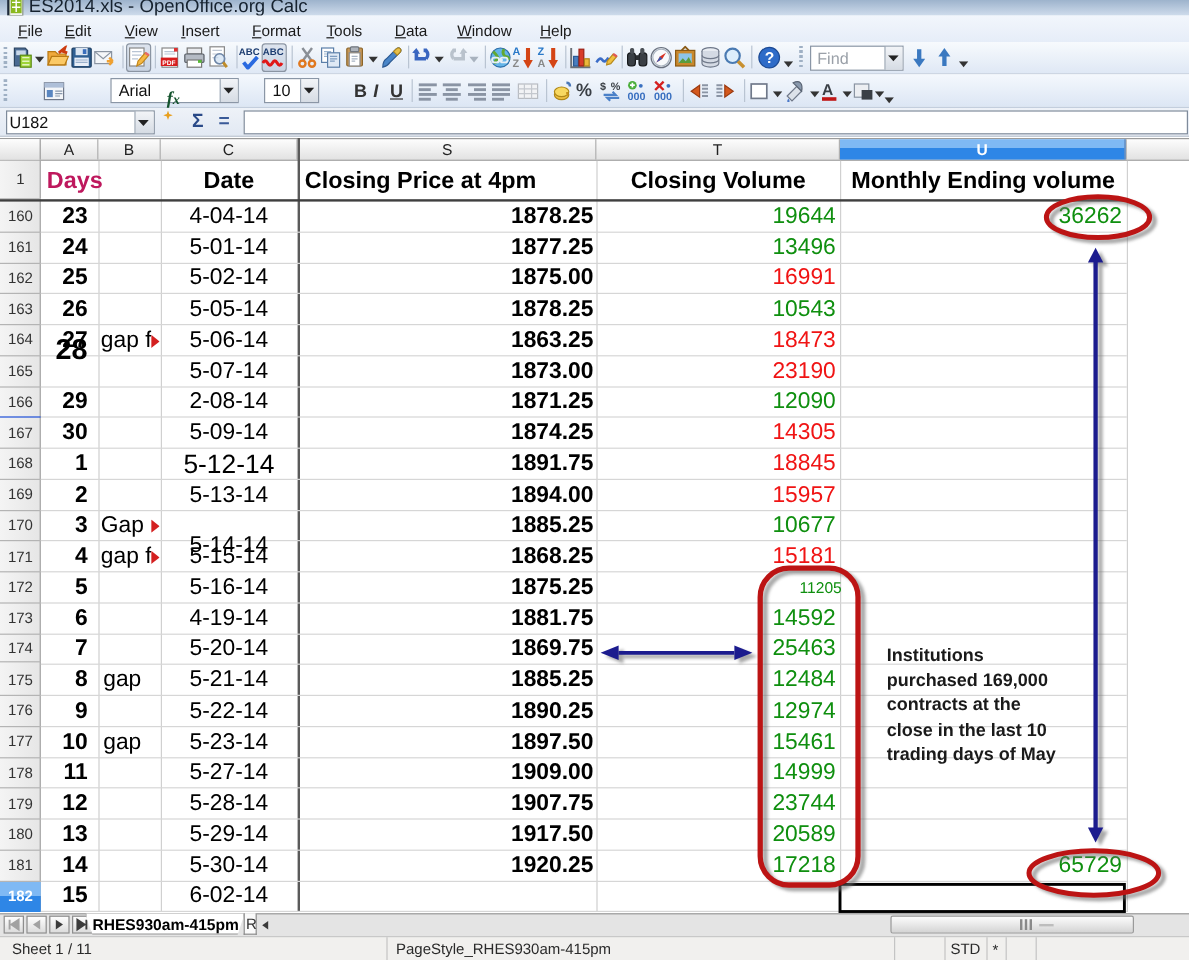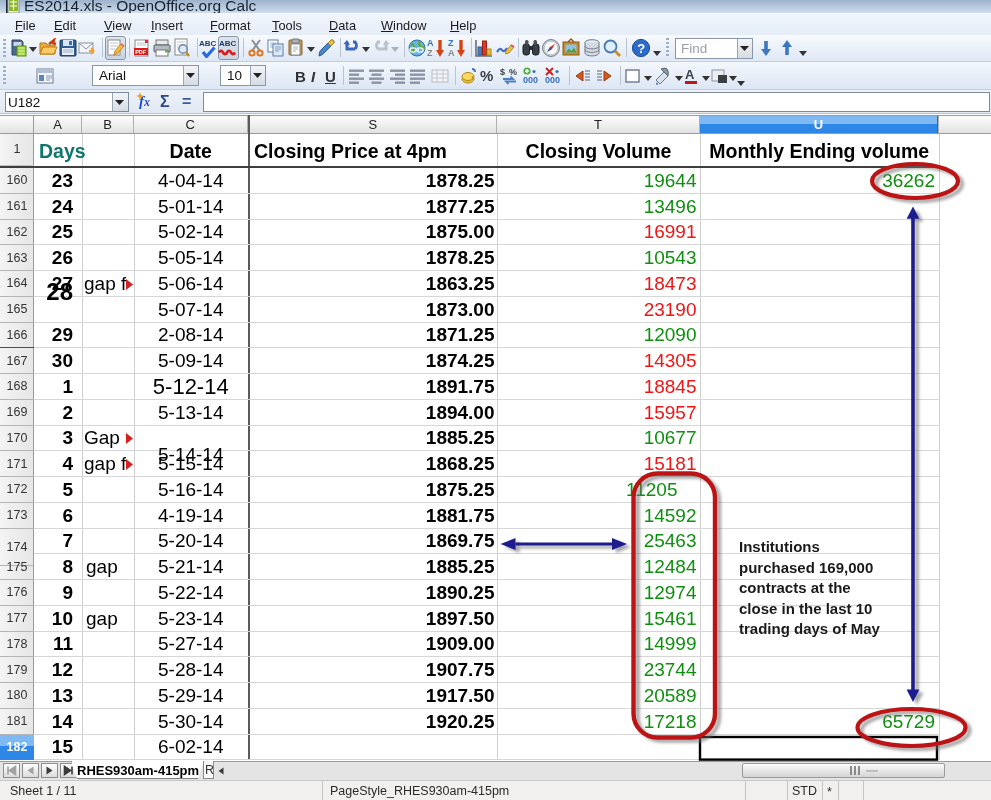--- a/index.html
+++ b/index.html
@@ -335,21 +335,21 @@
 <svg class="abs" style="left:737px;top:81px" width="8" height="6">
     <path d="M0 0 L8 0 L4 5 Z" fill="#333"></path>
   </svg>
 <div class="abs" style="left:0;top:90px;width:991px;height:24px;background:linear-gradient(#eef2f8,#e2e9f3);border-bottom:1px solid #b6c0ce"></div>
 <div class="abs" style="left:5px;top:92px;width:124px;height:20px;background:#fff;border:1px solid #7f8b9b"></div>
 <div class="abs" style="left:8px;top:95px;font-size:13.5px;color:#111">U182</div>
 <div class="abs" style="left:112px;top:93px;width:16px;height:18px;background:linear-gradient(#f2f4f7,#d6dce4);border-left:1px solid #9aa6b4"></div>
 <svg class="abs" style="left:115px;top:100px" width="9" height="6">
     <path d="M0 0 L9 0 L4.5 5 Z" fill="#222"></path>
   </svg>
-<div class="abs" style="left:139px;top:93px;font-size:15px;font-style:italic;font-weight:bold;color:#1d4ed8;font-family:'Liberation Serif',serif">f<span style="font-size:12px">x</span></div>
+<div class="abs" style="left:139px;top:75px;font-size:15px;font-style:italic;font-weight:bold;color:#14532d;font-family:'Liberation Serif',serif">f<span style="font-size:12px">x</span></div>
 <svg class="abs" style="left:136px;top:92px" width="8" height="8">
     <path d="M4 0 L5 3 L8 4 L5 5 L4 8 L3 5 L0 4 L3 3 Z" fill="#e8a020"></path>
   </svg>
 <div class="abs" style="left:160px;top:93px;font-size:16px;font-weight:bold;color:#2a4a88">Σ</div>
 <div class="abs" style="left:182px;top:93px;font-size:16px;font-weight:bold;color:#3a5a98">=</div>
 <div class="abs" style="left:203px;top:92px;width:787px;height:20px;background:#fff;border:1px solid #7f8b9b"></div>
 <div class="abs" style="left:0;top:115px;width:991px;height:645.2px;background:#fff"></div>
 <div class="abs" style="left:0;top:115px;width:991px;height:19px;background:linear-gradient(#fdfdfd,#e2e2e2);border-bottom:1px solid #9b9b9b;border-top:1px solid #9b9b9b"></div>
 <div class="abs" style="left:34px;top:116px;width:48px;height:17px;border-right:1px solid #b0b0b0;text-align:center;font-size:13px;color:#222;line-height:17px">A</div>
 <div class="abs" style="left:82px;top:116px;width:52px;height:17px;border-right:1px solid #b0b0b0;text-align:center;font-size:13px;color:#222;line-height:17px">B</div>
@@ -368,21 +368,21 @@
 <div class="abs" style="left:0;top:271.0px;width:34px;height:25.8px;font-size:12.5px;color:#333;display:flex;align-items:center;justify-content:center;border-bottom:1px solid #b4b4b4">164</div>
 <div class="abs" style="left:0;top:296.8px;width:34px;height:25.8px;font-size:12.5px;color:#333;display:flex;align-items:center;justify-content:center;border-bottom:1px solid #b4b4b4">165</div>
 <div class="abs" style="left:0;top:322.5px;width:34px;height:25.8px;font-size:12.5px;color:#333;display:flex;align-items:center;justify-content:center;border-bottom:1px solid #1d4ed8">166</div>
 <div class="abs" style="left:0;top:348.2px;width:34px;height:25.8px;font-size:12.5px;color:#333;display:flex;align-items:center;justify-content:center;border-bottom:1px solid #b4b4b4">167</div>
 <div class="abs" style="left:0;top:374.0px;width:34px;height:25.8px;font-size:12.5px;color:#333;display:flex;align-items:center;justify-content:center;border-bottom:1px solid #b4b4b4">168</div>
 <div class="abs" style="left:0;top:399.8px;width:34px;height:25.8px;font-size:12.5px;color:#333;display:flex;align-items:center;justify-content:center;border-bottom:1px solid #b4b4b4">169</div>
 <div class="abs" style="left:0;top:425.5px;width:34px;height:25.8px;font-size:12.5px;color:#333;display:flex;align-items:center;justify-content:center;border-bottom:1px solid #b4b4b4">170</div>
 <div class="abs" style="left:0;top:451.2px;width:34px;height:25.8px;font-size:12.5px;color:#333;display:flex;align-items:center;justify-content:center;border-bottom:1px solid #b4b4b4">171</div>
 <div class="abs" style="left:0;top:477.0px;width:34px;height:25.8px;font-size:12.5px;color:#333;display:flex;align-items:center;justify-content:center;border-bottom:1px solid #b4b4b4">172</div>
 <div class="abs" style="left:0;top:502.8px;width:34px;height:25.8px;font-size:12.5px;color:#333;display:flex;align-items:center;justify-content:center;border-bottom:1px solid #b4b4b4">173</div>
-<div class="abs" style="left:0;top:528.5px;width:34px;height:37px;font-size:12.5px;color:#333;display:flex;align-items:center;justify-content:center;border-bottom:1px solid #b4b4b4">174</div>
+<div class="abs" style="left:0;top:528.5px;width:34px;height:23px;font-size:12.5px;color:#333;display:flex;align-items:center;justify-content:center;border-bottom:1px solid #b4b4b4">174</div>
 <div class="abs" style="left:0;top:554.2px;width:34px;height:25.8px;font-size:12.5px;color:#333;display:flex;align-items:center;justify-content:center;border-bottom:1px solid #b4b4b4">175</div>
 <div class="abs" style="left:0;top:580.0px;width:34px;height:25.8px;font-size:12.5px;color:#333;display:flex;align-items:center;justify-content:center;border-bottom:1px solid #b4b4b4">176</div>
 <div class="abs" style="left:0;top:605.8px;width:34px;height:25.8px;font-size:12.5px;color:#333;display:flex;align-items:center;justify-content:center;border-bottom:1px solid #b4b4b4">177</div>
 <div class="abs" style="left:0;top:631.5px;width:34px;height:25.8px;font-size:12.5px;color:#333;display:flex;align-items:center;justify-content:center;border-bottom:1px solid #b4b4b4">178</div>
 <div class="abs" style="left:0;top:657.2px;width:34px;height:25.8px;font-size:12.5px;color:#333;display:flex;align-items:center;justify-content:center;border-bottom:1px solid #b4b4b4">179</div>
 <div class="abs" style="left:0;top:683.0px;width:34px;height:25.8px;font-size:12.5px;color:#333;display:flex;align-items:center;justify-content:center;border-bottom:1px solid #b4b4b4">180</div>
 <div class="abs" style="left:0;top:708.8px;width:34px;height:25.8px;font-size:12.5px;color:#333;display:flex;align-items:center;justify-content:center;border-bottom:1px solid #b4b4b4">181</div>
 <div class="abs" style="left:0;top:734.5px;width:34px;height:25.8px;background:linear-gradient(#7fb9f4 0 45%,#2e86e6 45% 100%);font-size:12.5px;color:#fff;font-weight:bold;display:flex;align-items:center;justify-content:center">182</div>
 <div class="abs" style="left:82.0px;top:134px;width:1px;height:626.2px;background:#d0d0d0"></div>
 <div class="abs" style="left:134.0px;top:134px;width:1px;height:626.2px;background:#d0d0d0"></div>
@@ -407,21 +407,21 @@
 <div class="abs" style="left:34px;top:553.2px;width:904.5px;height:1px;background:#d6d6d6"></div>
 <div class="abs" style="left:34px;top:579.0px;width:904.5px;height:1px;background:#d6d6d6"></div>
 <div class="abs" style="left:34px;top:604.8px;width:904.5px;height:1px;background:#d6d6d6"></div>
 <div class="abs" style="left:34px;top:630.5px;width:904.5px;height:1px;background:#d6d6d6"></div>
 <div class="abs" style="left:34px;top:656.2px;width:904.5px;height:1px;background:#d6d6d6"></div>
 <div class="abs" style="left:34px;top:682.0px;width:904.5px;height:1px;background:#d6d6d6"></div>
 <div class="abs" style="left:34px;top:707.8px;width:904.5px;height:1px;background:#d6d6d6"></div>
 <div class="abs" style="left:34px;top:733.5px;width:904.5px;height:1px;background:#d6d6d6"></div>
 <div class="abs" style="left:34px;top:759.2px;width:904.5px;height:1px;background:#d6d6d6"></div>
 <div class="abs" style="left:0;top:165.5px;width:938.5px;height:2.5px;background:#3f3f3f"></div>
-<div class="abs" style="left:37px;top:134.0px;width:58.0px;height:31.5px;font-size:19.5px;display:flex;align-items:flex-end;padding-bottom:2.5px;overflow:hidden;white-space:nowrap;padding-left:2px;font-weight:bold;color:#0f766e;">Days</div>
+<div class="abs" style="left:37px;top:134.0px;width:58.0px;height:31.5px;font-size:19.5px;display:flex;align-items:flex-end;padding-bottom:2.5px;overflow:hidden;white-space:nowrap;padding-left:2px;font-weight:bold;color:#be185d;">Days</div>
 <div class="abs" style="left:134px;top:134.0px;width:113.5px;height:31.5px;font-size:19.5px;display:flex;align-items:flex-end;padding-bottom:2.5px;overflow:hidden;white-space:nowrap;justify-content:center;font-weight:bold;color:#000;">Date</div>
 <div class="abs" style="left:252px;top:134.0px;width:245.0px;height:31.5px;font-size:19.5px;display:flex;align-items:flex-end;padding-bottom:2.5px;overflow:hidden;white-space:nowrap;padding-left:2px;font-weight:bold;color:#000;">Closing Price at 4pm</div>
 <div class="abs" style="left:497px;top:134.0px;width:203.0px;height:31.5px;font-size:19.5px;display:flex;align-items:flex-end;padding-bottom:2.5px;overflow:hidden;white-space:nowrap;justify-content:center;font-weight:bold;color:#000;">Closing Volume</div>
 <div class="abs" style="left:700px;top:134.0px;width:238.5px;height:31.5px;font-size:19.5px;display:flex;align-items:flex-end;padding-bottom:2.5px;overflow:hidden;white-space:nowrap;justify-content:center;font-weight:bold;color:#000;">Monthly Ending volume</div>
 <div class="abs" style="left:34px;top:168.0px;width:48.0px;height:25.8px;font-size:19px;display:flex;align-items:center;overflow:hidden;white-space:nowrap;justify-content:flex-end;padding-right:9px;font-weight:bold;color:#000;">23</div>
 <div class="abs" style="left:134px;top:168.0px;width:113.5px;height:25.8px;font-size:19px;display:flex;align-items:center;overflow:hidden;white-space:nowrap;justify-content:center;color:#000;">4-04-14</div>
 <div class="abs" style="left:249.5px;top:168.0px;width:245.0px;height:25.8px;font-size:19px;display:flex;align-items:center;overflow:hidden;white-space:nowrap;justify-content:flex-end;padding-right:0px;font-weight:bold;color:#000;">1878.25</div>
 <div class="abs" style="left:497px;top:168.0px;width:199.5px;height:25.8px;font-size:19px;display:flex;align-items:center;overflow:hidden;white-space:nowrap;justify-content:flex-end;padding-right:0px;color:#0f8f0f;">19644</div>
 <div class="abs" style="left:700px;top:168.0px;width:235.0px;height:25.8px;font-size:19px;display:flex;align-items:center;overflow:hidden;white-space:nowrap;justify-content:flex-end;padding-right:0px;color:#0f8f0f;">36262</div>
 <div class="abs" style="left:34px;top:193.8px;width:48.0px;height:25.8px;font-size:19px;display:flex;align-items:center;overflow:hidden;white-space:nowrap;justify-content:flex-end;padding-right:9px;font-weight:bold;color:#000;">24</div>
@@ -476,21 +476,21 @@
 <div class="abs" style="left:84px;top:451.2px;width:42px;height:25.8px;font-size:19px;display:flex;align-items:center;white-space:nowrap;overflow:hidden">gap f</div>
 <svg class="abs" style="left:126px;top:458.8px" width="7" height="11" viewBox="0 0 7 11">
     <path d="M0 0 L7 5.5 L0 11 Z" fill="#d42020"></path>
   </svg>
 <div class="abs" style="left:134px;top:451.2px;width:113.5px;height:25.8px;font-size:19px;display:flex;align-items:center;overflow:hidden;white-space:nowrap;justify-content:center;color:#000;">5-15-14</div>
 <div class="abs" style="left:249.5px;top:451.2px;width:245.0px;height:25.8px;font-size:19px;display:flex;align-items:center;overflow:hidden;white-space:nowrap;justify-content:flex-end;padding-right:0px;font-weight:bold;color:#000;">1868.25</div>
 <div class="abs" style="left:497px;top:451.2px;width:199.5px;height:25.8px;font-size:19px;display:flex;align-items:center;overflow:hidden;white-space:nowrap;justify-content:flex-end;padding-right:0px;color:#f01414;">15181</div>
 <div class="abs" style="left:34px;top:477.0px;width:48.0px;height:25.8px;font-size:19px;display:flex;align-items:center;overflow:hidden;white-space:nowrap;justify-content:flex-end;padding-right:9px;font-weight:bold;color:#000;">5</div>
 <div class="abs" style="left:134px;top:477.0px;width:113.5px;height:25.8px;font-size:19px;display:flex;align-items:center;overflow:hidden;white-space:nowrap;justify-content:center;color:#000;">5-16-14</div>
 <div class="abs" style="left:249.5px;top:477.0px;width:245.0px;height:25.8px;font-size:19px;display:flex;align-items:center;overflow:hidden;white-space:nowrap;justify-content:flex-end;padding-right:0px;font-weight:bold;color:#000;">1875.25</div>
-<div class="abs" style="left:478px;top:477.0px;width:199.5px;height:25.8px;font-size:19px;display:flex;align-items:center;overflow:hidden;white-space:nowrap;justify-content:flex-end;padding-right:0px;color:#0f8f0f;padding-left:20px;">11205</div>
+<div class="abs" style="left:502px;top:477.0px;width:199.5px;height:25.8px;font-size:13px;display:flex;align-items:center;overflow:hidden;white-space:nowrap;justify-content:flex-end;padding-right:0px;color:#0f8f0f;padding-left:20px;">11205</div>
 <div class="abs" style="left:34px;top:502.8px;width:48.0px;height:25.8px;font-size:19px;display:flex;align-items:center;overflow:hidden;white-space:nowrap;justify-content:flex-end;padding-right:9px;font-weight:bold;color:#000;">6</div>
 <div class="abs" style="left:134px;top:502.8px;width:113.5px;height:25.8px;font-size:19px;display:flex;align-items:center;overflow:hidden;white-space:nowrap;justify-content:center;color:#000;">4-19-14</div>
 <div class="abs" style="left:249.5px;top:502.8px;width:245.0px;height:25.8px;font-size:19px;display:flex;align-items:center;overflow:hidden;white-space:nowrap;justify-content:flex-end;padding-right:0px;font-weight:bold;color:#000;">1881.75</div>
 <div class="abs" style="left:497px;top:502.8px;width:199.5px;height:25.8px;font-size:19px;display:flex;align-items:center;overflow:hidden;white-space:nowrap;justify-content:flex-end;padding-right:0px;color:#0f8f0f;">14592</div>
 <div class="abs" style="left:34px;top:528.5px;width:48.0px;height:25.8px;font-size:19px;display:flex;align-items:center;overflow:hidden;white-space:nowrap;justify-content:flex-end;padding-right:9px;font-weight:bold;color:#000;">7</div>
 <div class="abs" style="left:134px;top:528.5px;width:113.5px;height:25.8px;font-size:19px;display:flex;align-items:center;overflow:hidden;white-space:nowrap;justify-content:center;color:#000;">5-20-14</div>
 <div class="abs" style="left:249.5px;top:528.5px;width:245.0px;height:25.8px;font-size:19px;display:flex;align-items:center;overflow:hidden;white-space:nowrap;justify-content:flex-end;padding-right:0px;font-weight:bold;color:#000;">1869.75</div>
 <div class="abs" style="left:497px;top:528.5px;width:199.5px;height:25.8px;font-size:19px;display:flex;align-items:center;overflow:hidden;white-space:nowrap;justify-content:flex-end;padding-right:0px;color:#0f8f0f;">25463</div>
 <div class="abs" style="left:34px;top:554.2px;width:48.0px;height:25.8px;font-size:19px;display:flex;align-items:center;overflow:hidden;white-space:nowrap;justify-content:flex-end;padding-right:9px;font-weight:bold;color:#000;">8</div>
 <div class="abs" style="left:84px;top:554.2px;width:49.0px;height:25.8px;font-size:19px;display:flex;align-items:center;overflow:hidden;white-space:nowrap;padding-left:2px;color:#000;">gap</div>

